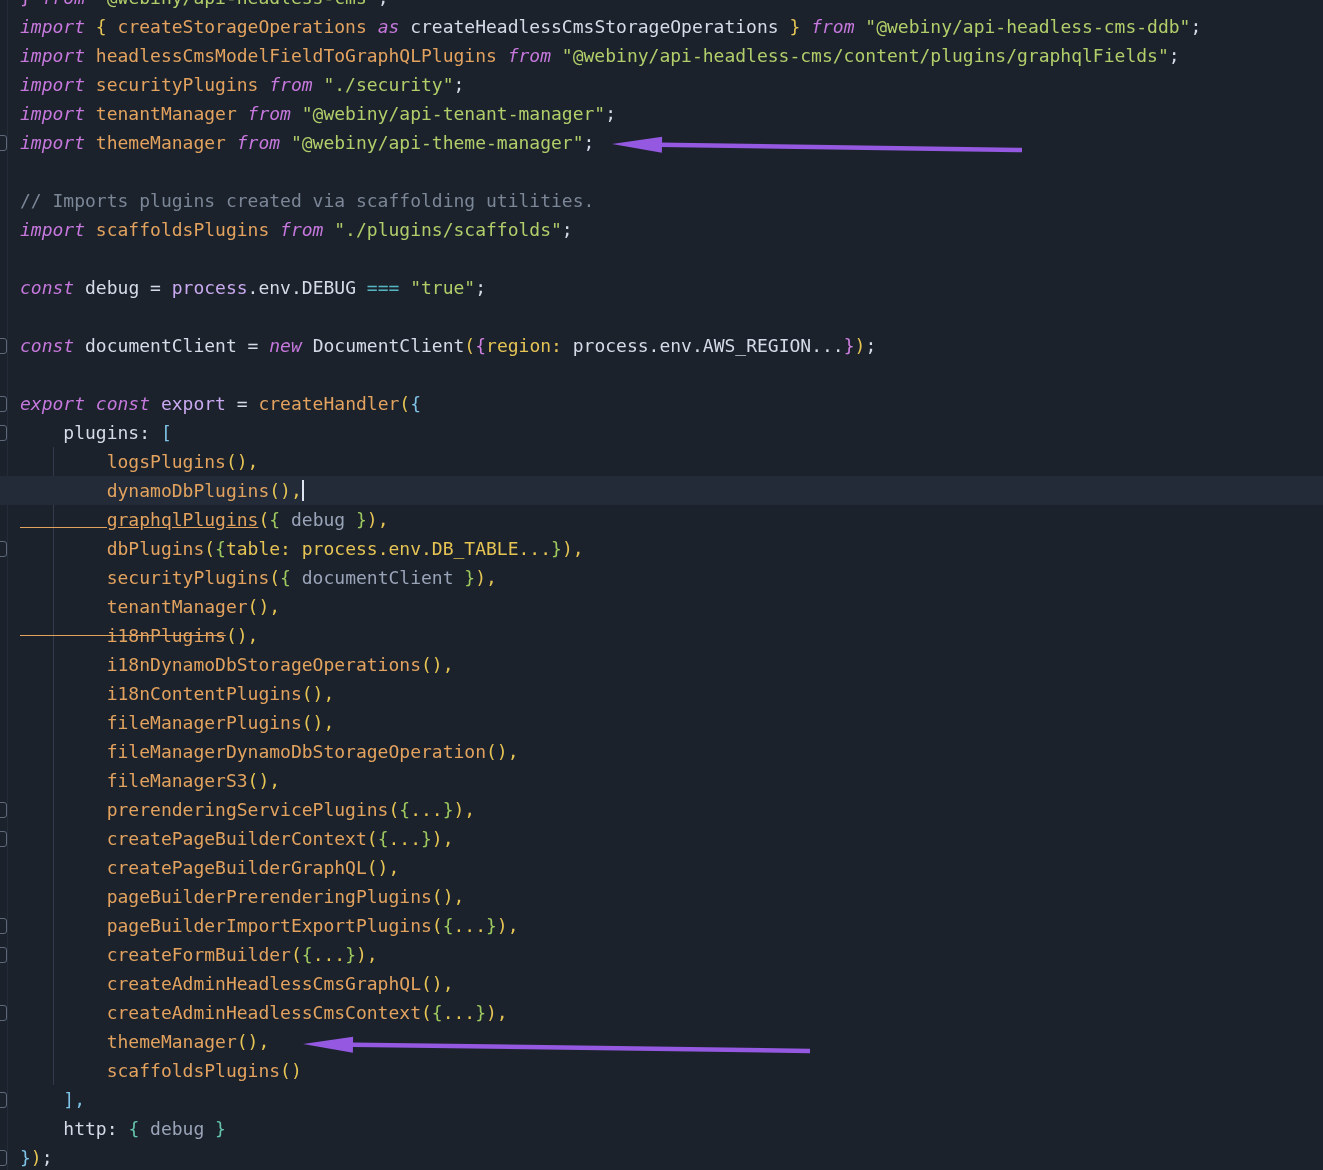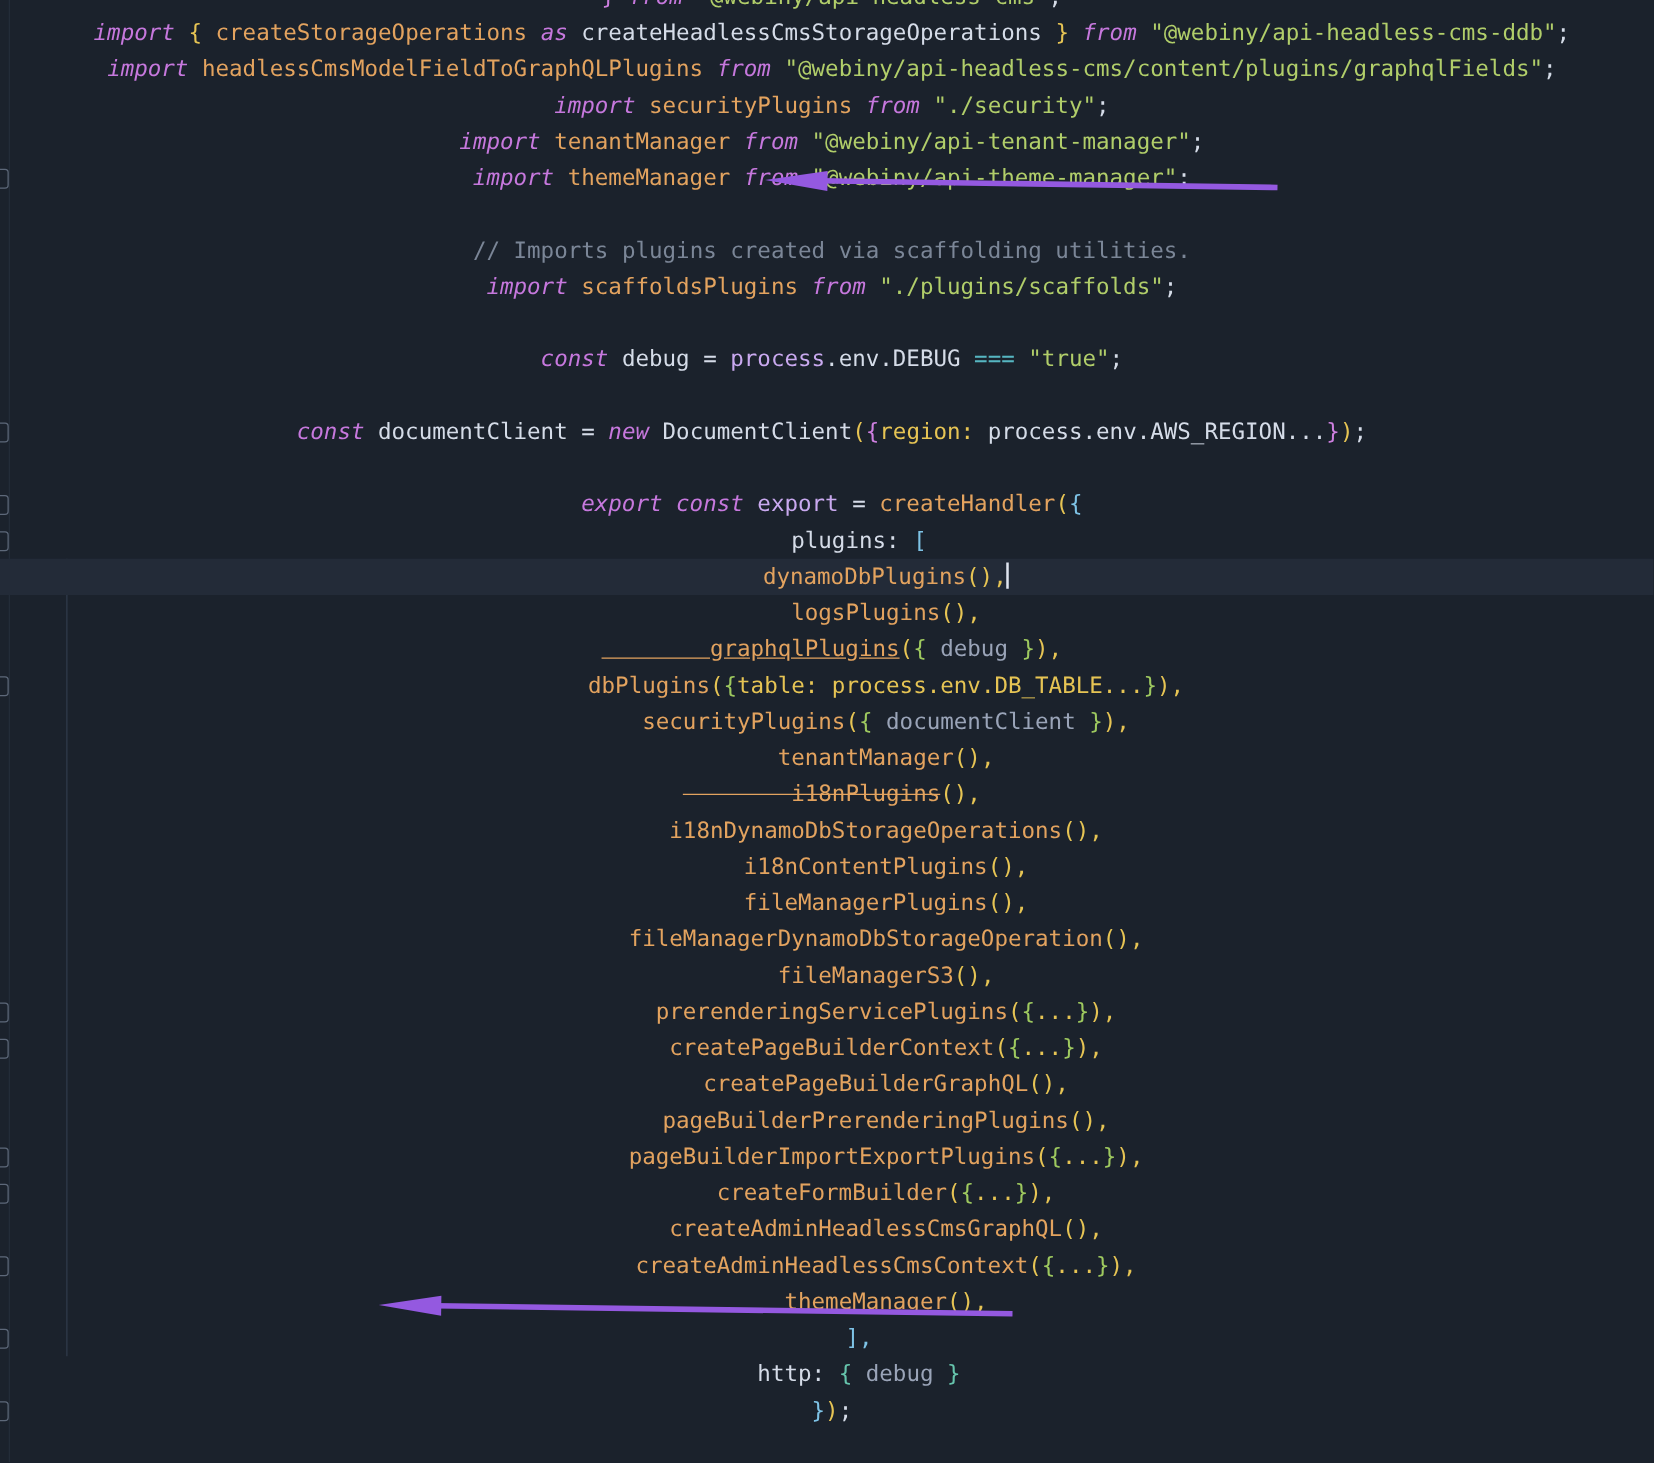--- a/index.html
+++ b/index.html
@@ -9,23 +9,22 @@
     overflow:hidden;
     background:#1b222c;
     font-family:"DejaVu Sans Mono", monospace;
     font-size:18px;
   }
   .code-area{position:absolute;left:0;top:-17px;width:100%;}
   .code-line{
     position:relative;
     height:29px;line-height:29px;
     white-space:pre;
-    padding-left:8px;
+    padding-left:20px;
     color:#d5dce8;
-    text-align:center;
   }
   .code-line.current{background:#232b38;}
   .fold-frag{
     position:absolute;left:-3px;top:7px;
     width:8px;height:14px;
     border:1px solid #5d6879;border-radius:3px;
     background:#1b222c;
   }
   
   .tk-k  {color:#c678dd;font-style:italic;}
@@ -77,41 +76,42 @@
       <div class="code-line"></div>
       <div class="code-line"><span class="tk-c">// Imports plugins created via scaffolding utilities.</span></div>
       <div class="code-line"><span class="tk-k">import </span><span class="tk-fn">scaffoldsPlugins </span><span class="tk-k">from </span><span class="tk-str">"./plugins/scaffolds"</span><span class="tk-pw">;</span></div>
       <div class="code-line"></div>
       <div class="code-line"><span class="tk-k">const </span><span class="tk-pw">debug </span><span class="tk-pw">= </span><span class="tk-lav">process</span><span class="tk-pw">.env.DEBUG </span><span class="tk-op">=== </span><span class="tk-str">"true"</span><span class="tk-pw">;</span></div>
       <div class="code-line"></div>
       <div class="code-line"><span class="fold-frag"></span><span class="tk-k">const </span><span class="tk-pw">documentClient </span><span class="tk-pw">= </span><span class="tk-k">new </span><span class="tk-pw">DocumentClient</span><span class="tk-y">(</span><span class="tk-pu">{</span><span class="tk-y">region: </span><span class="tk-pw">process.env.AWS_REGION...</span><span class="tk-pu">}</span><span class="tk-y">)</span><span class="tk-pw">;</span></div>
       <div class="code-line"></div>
       <div class="code-line"><span class="fold-frag"></span><span class="tk-k">export </span><span class="tk-k">const </span><span class="tk-lav">export </span><span class="tk-pw">= </span><span class="tk-fn">createHandler</span><span class="tk-y">(</span><span class="tk-cy">{</span></div>
       <div class="code-line"><span class="fold-frag"></span><span class="tk-pw">    plugins: </span><span class="tk-cy">[</span></div>
+      <div class="code-line"><span class="tk-fn">        logsPlugins</span><span class="tk-y">(),</span></div>
       <div class="code-line current"><span class="tk-fn">        dynamoDbPlugins</span><span class="tk-y">(),</span><span class="cursor"></span></div>
-      <div class="code-line"><span class="tk-fn">        logsPlugins</span><span class="tk-y">(),</span></div>
       <div class="code-line"><span class="tk-fn d-u">        graphqlPlugins</span><span class="tk-y">(</span><span class="tk-gr">{ </span><span class="tk-arg">debug </span><span class="tk-gr">}</span><span class="tk-y">),</span></div>
       <div class="code-line"><span class="fold-frag"></span><span class="tk-fn">        dbPlugins</span><span class="tk-y">(</span><span class="tk-gr">{</span><span class="tk-y">table: process.env.DB_TABLE...</span><span class="tk-gr">}</span><span class="tk-y">),</span></div>
       <div class="code-line"><span class="tk-fn">        securityPlugins</span><span class="tk-y">(</span><span class="tk-gr">{ </span><span class="tk-arg">documentClient </span><span class="tk-gr">}</span><span class="tk-y">),</span></div>
       <div class="code-line"><span class="tk-fn">        tenantManager</span><span class="tk-y">(),</span></div>
       <div class="code-line"><span class="tk-fn d-s">        i18nPlugins</span><span class="tk-y">(),</span></div>
       <div class="code-line"><span class="tk-fn">        i18nDynamoDbStorageOperations</span><span class="tk-y">(),</span></div>
       <div class="code-line"><span class="tk-fn">        i18nContentPlugins</span><span class="tk-y">(),</span></div>
       <div class="code-line"><span class="tk-fn">        fileManagerPlugins</span><span class="tk-y">(),</span></div>
       <div class="code-line"><span class="tk-fn">        fileManagerDynamoDbStorageOperation</span><span class="tk-y">(),</span></div>
       <div class="code-line"><span class="tk-fn">        fileManagerS3</span><span class="tk-y">(),</span></div>
       <div class="code-line"><span class="fold-frag"></span><span class="tk-fn">        prerenderingServicePlugins</span><span class="tk-y">(</span><span class="tk-gr">{</span><span class="tk-y">...</span><span class="tk-gr">}</span><span class="tk-y">),</span></div>
       <div class="code-line"><span class="fold-frag"></span><span class="tk-fn">        createPageBuilderContext</span><span class="tk-y">(</span><span class="tk-gr">{</span><span class="tk-y">...</span><span class="tk-gr">}</span><span class="tk-y">),</span></div>
       <div class="code-line"><span class="tk-fn">        createPageBuilderGraphQL</span><span class="tk-y">(),</span></div>
       <div class="code-line"><span class="tk-fn">        pageBuilderPrerenderingPlugins</span><span class="tk-y">(),</span></div>
       <div class="code-line"><span class="fold-frag"></span><span class="tk-fn">        pageBuilderImportExportPlugins</span><span class="tk-y">(</span><span class="tk-gr">{</span><span class="tk-y">...</span><span class="tk-gr">}</span><span class="tk-y">),</span></div>
       <div class="code-line"><span class="fold-frag"></span><span class="tk-fn">        createFormBuilder</span><span class="tk-y">(</span><span class="tk-gr">{</span><span class="tk-y">...</span><span class="tk-gr">}</span><span class="tk-y">),</span></div>
       <div class="code-line"><span class="tk-fn">        createAdminHeadlessCmsGraphQL</span><span class="tk-y">(),</span></div>
       <div class="code-line"><span class="fold-frag"></span><span class="tk-fn">        createAdminHeadlessCmsContext</span><span class="tk-y">(</span><span class="tk-gr">{</span><span class="tk-y">...</span><span class="tk-gr">}</span><span class="tk-y">),</span></div>
       <div class="code-line"><span class="tk-fn">        themeManager</span><span class="tk-y">(),</span></div>
+      <div class="code-line"><span class="tk-fn">        scaffoldsPlugins</span><span class="tk-y">()</span></div>
       <div class="code-line"><span class="fold-frag"></span><span class="tk-cy">    ],</span></div>
       <div class="code-line"><span class="tk-pw">    http: </span><span class="tk-teal">{ </span><span class="tk-arg">debug </span><span class="tk-teal">}</span></div>
       <div class="code-line"><span class="fold-frag"></span><span class="tk-cy">}</span><span class="tk-y">)</span><span class="tk-pw">;</span></div>
     </div>
   <svg class="arrow-layer">
       <line x1="1022" y1="150" x2="641.996788142288" y2="144.43897738744812" stroke="#9459e0" stroke-width="4.5"></line>
       <polygon points="612,144 661.8775862671605,152.73077248369032 662.1117075404661,136.73248547447008" fill="#9459e0"></polygon>
       <line x1="810" y1="1051" x2="332.99714103173096" y2="1044.4141617104972" stroke="#9459e0" stroke-width="4.5"></line>
       <polygon points="303,1044 352.88479193008567,1052.6895071259569 353.1056781756842,1036.6910319090339" fill="#9459e0"></polygon>
     </svg>

